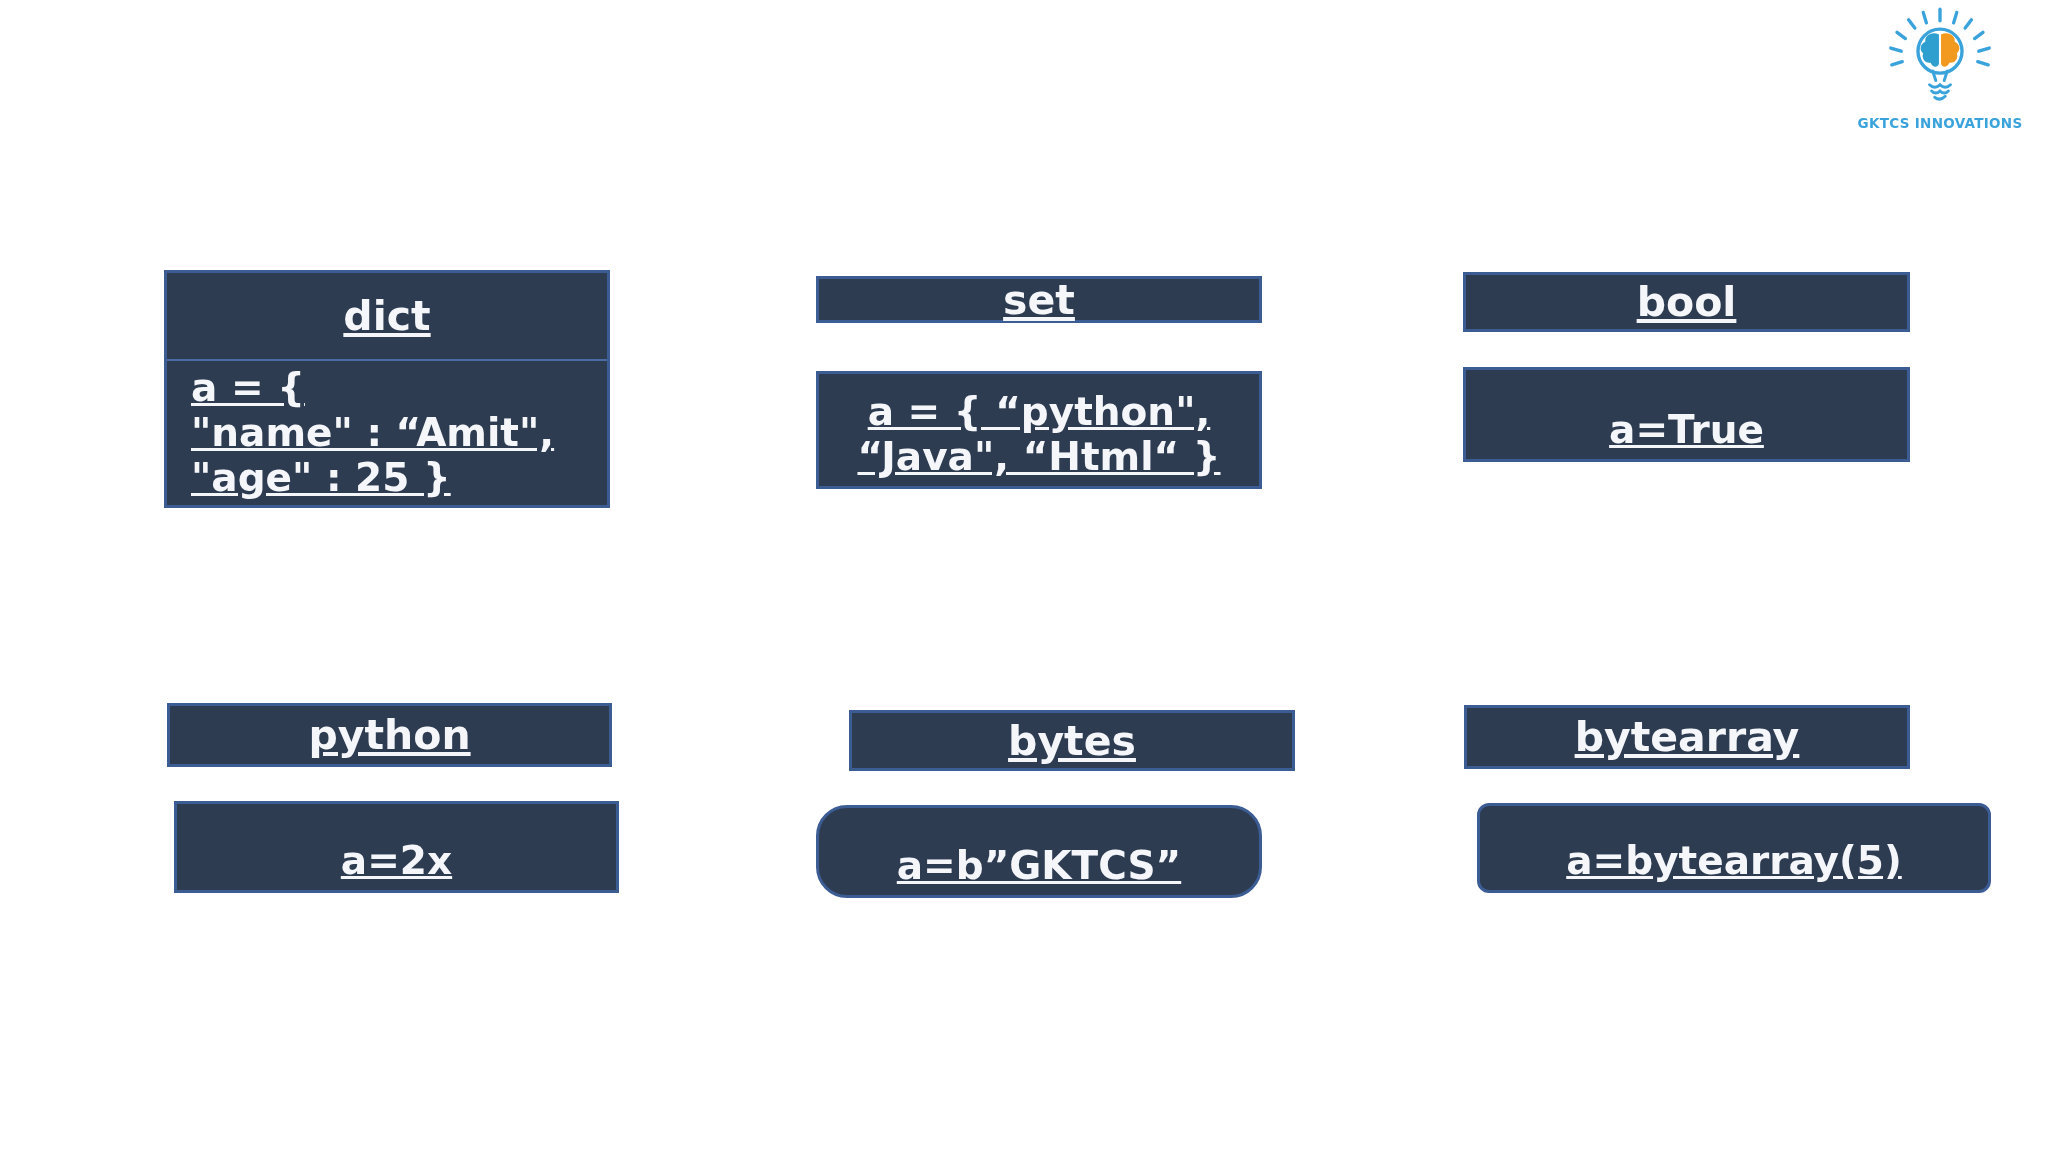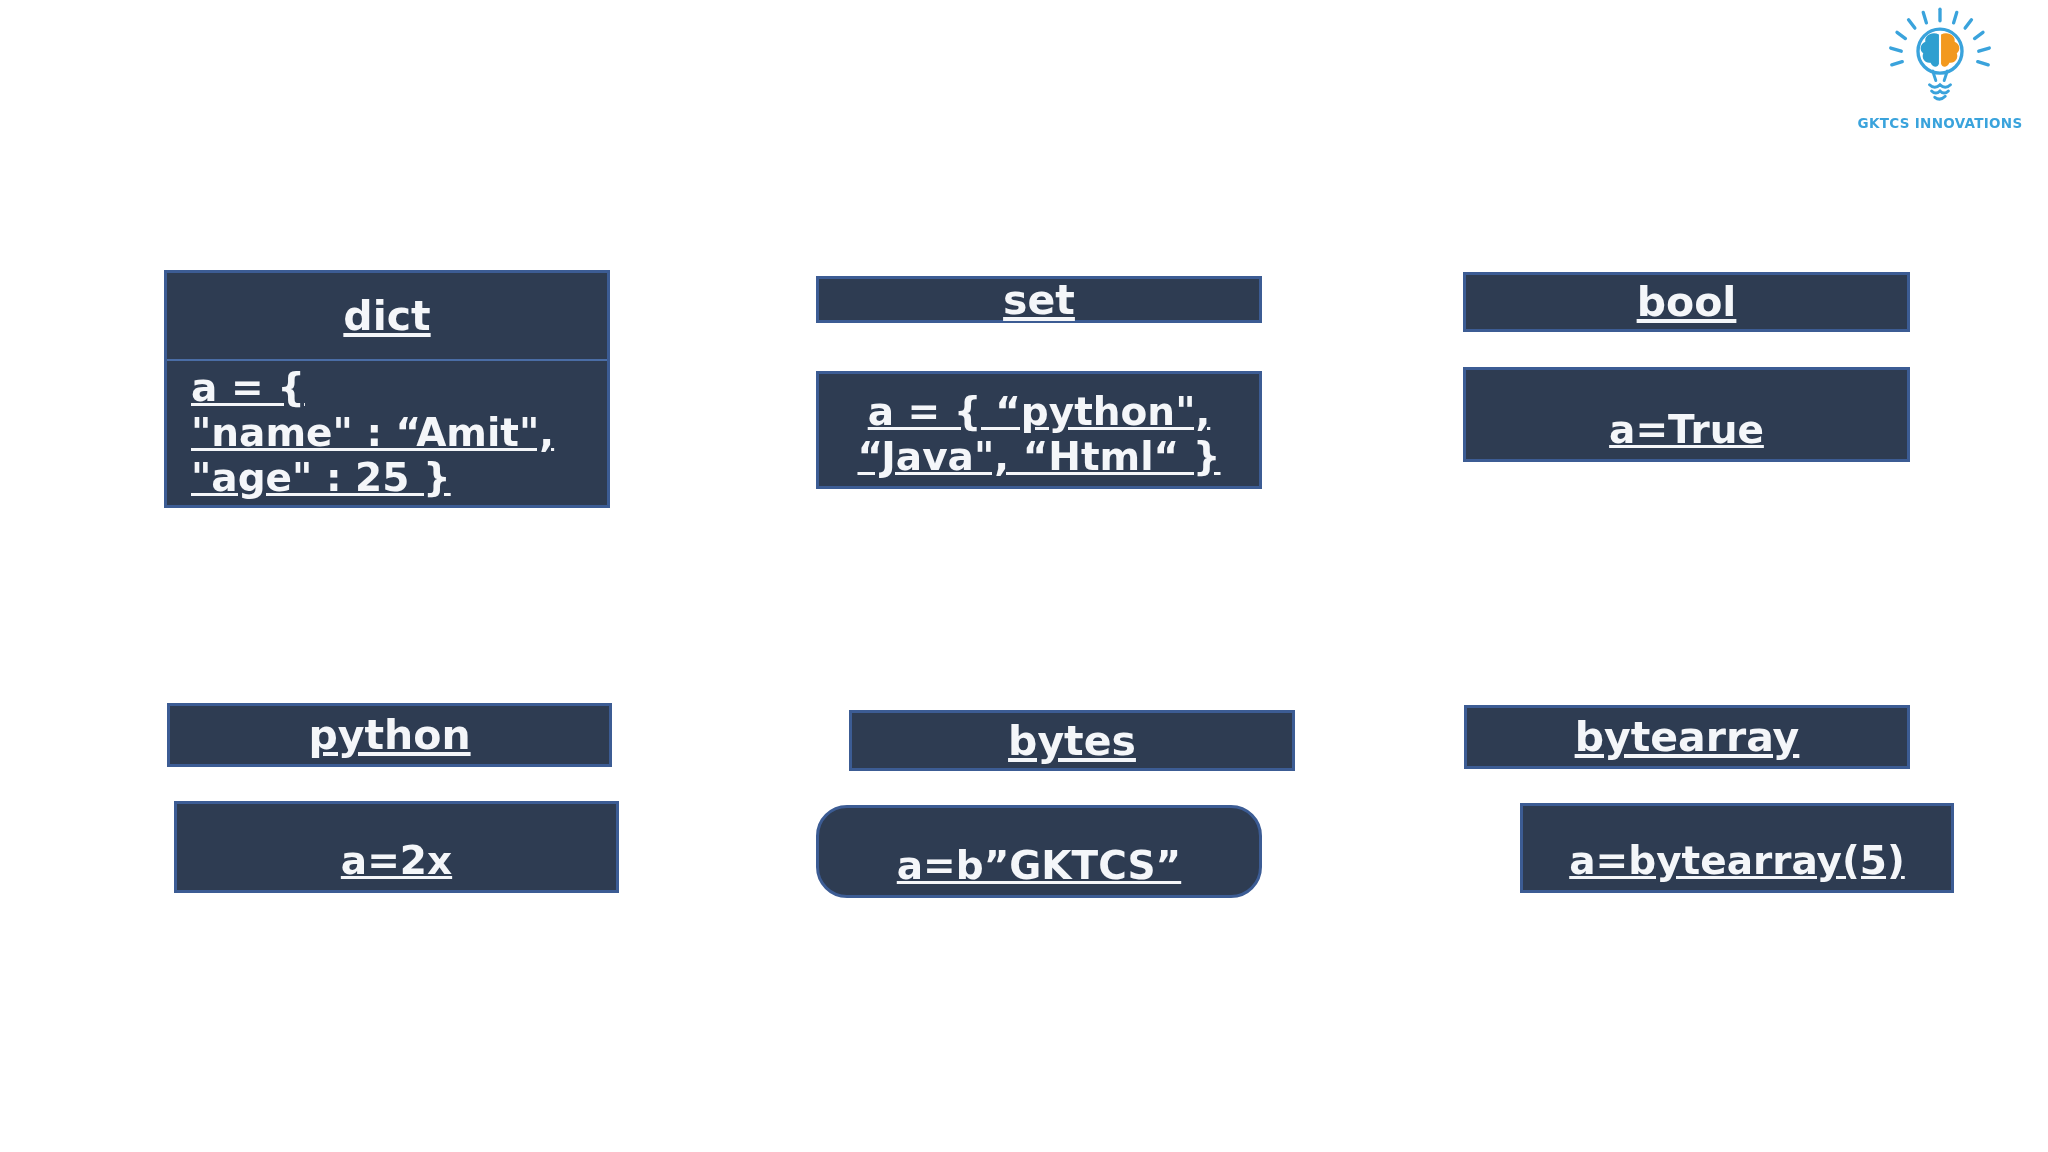--- a/index.html
+++ b/index.html
@@ -71,21 +71,21 @@
   
   .set-hdr       { left: 816px;  top: 276px; width: 446px; height: 47px;  }
   .set-bdy       { left: 816px;  top: 371px; width: 446px; height: 118px; }
   .bool-hdr      { left: 1463px; top: 272px; width: 447px; height: 60px;  }
   .bool-bdy      { left: 1463px; top: 367px; width: 447px; height: 95px;  padding-bottom: 3px; }
   .complex-hdr   { left: 167px;  top: 703px; width: 445px; height: 64px;  }
   .complex-bdy   { left: 174px;  top: 801px; width: 445px; height: 92px;  }
   .bytes-hdr     { left: 816px;  top: 710px; width: 446px; height: 61px; margin-left: 33px;  }
   .bytes-bdy     { left: 816px;  top: 805px; width: 446px; height: 93px;  padding-bottom: 4px; border-radius: 31px; }
   .bytearray-hdr { left: 1464px; top: 705px; width: 446px; height: 64px;  }
-  .bytearray-bdy { left: 1520px; top: 803px; width: 434px; height: 90px;  padding-bottom: 4px; }
+  .bytearray-bdy { left: 1477px; top: 803px; width: 514px; height: 90px;  padding-bottom: 4px; border-radius: 12px; }
 
   .logo {
     position: absolute;
     top: 4px;
     right: 12px;
     width: 192px;
     display: flex;
     flex-direction: column;
     align-items: center;
   }

